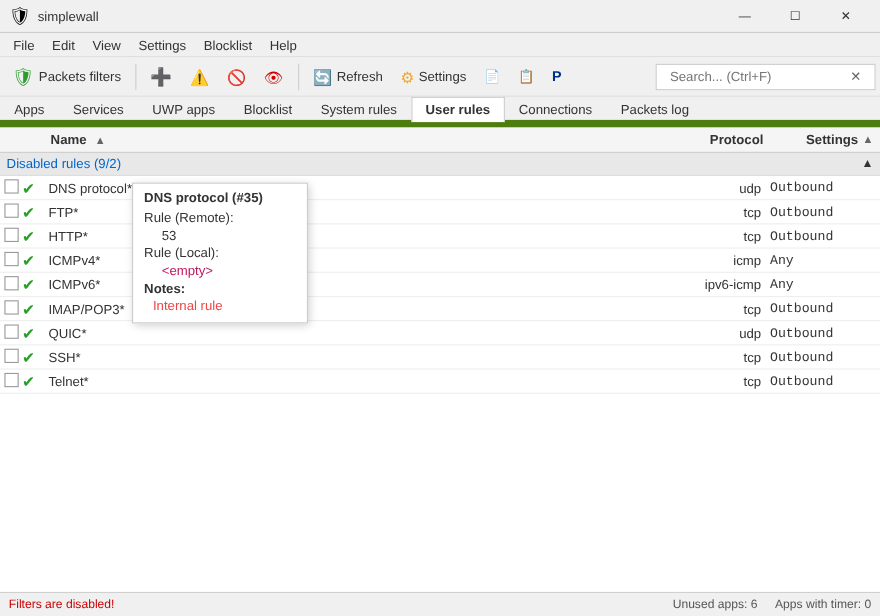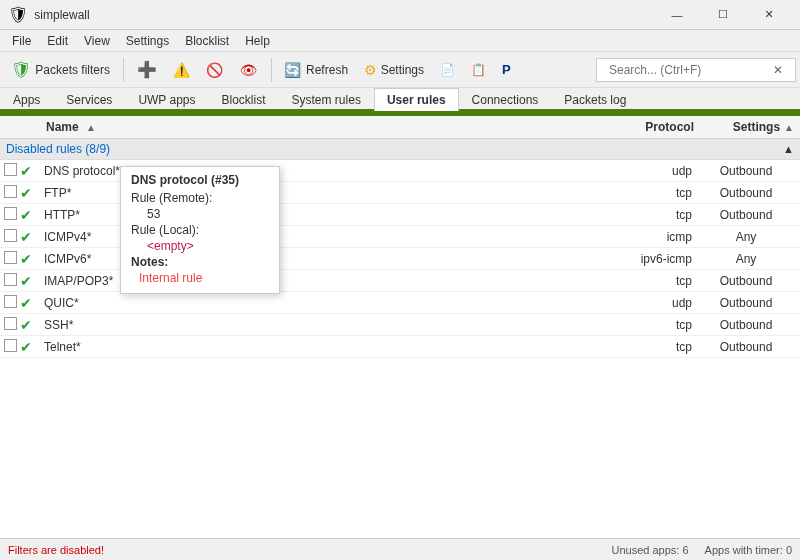--- a/index.html
+++ b/index.html
@@ -144,21 +144,21 @@
     .table-row {
       display: flex;
       align-items: center;
       border-bottom: 1px solid #eee;
       height: 22px;
     }
     .row-check { width: 20px; padding-left: 4px; }
     .row-icon { width: 20px; }
     .row-name { flex: 1; padding: 2px 4px; font-size: 12px; color: #333; }
     .row-protocol { width: 90px; text-align: right; padding-right: 8px; font-size: 12px; color: #333; }
-    .row-direction { width: 100px; text-align: center; padding-right: 8px; font-size: 12px; color: #333; }
+    .row-direction { width: 100px; text-align: left; padding-right: 8px; font-size: 12px; color: #333; font-family: Liberation Mono, monospace; }
 
     
     .cb { width: 13px; height: 13px; border: 1px solid #999; background: white; display: inline-block; }
 
     
     .icon-green { color: #2a9d2a; font-size: 14px; }
 
     
     .tooltip {
       position: absolute;
@@ -298,21 +298,21 @@
         <span class="col-name-arrow">▲</span>
       </div>
       <div class="col-protocol">Protocol</div>
       <div class="col-direction">
         <span>Settings</span>
         <span style="font-size:10px;color:#666;">▲</span>
       </div>
     </div>
 
     <div class="group-header">
-      <span>Disabled rules (8/9)</span>
+      <span>Disabled rules (9/2)</span>
       <span class="group-arrow">▲</span>
     </div>
 
     <div class="table-row">
       <div class="row-check"><span class="cb"></span></div>
       <div class="row-icon"><span class="icon-green">✔</span></div>
       <div class="row-name">DNS protocol*</div>
       <div class="row-protocol">udp</div>
       <div class="row-direction">Outbound</div>
     </div>

